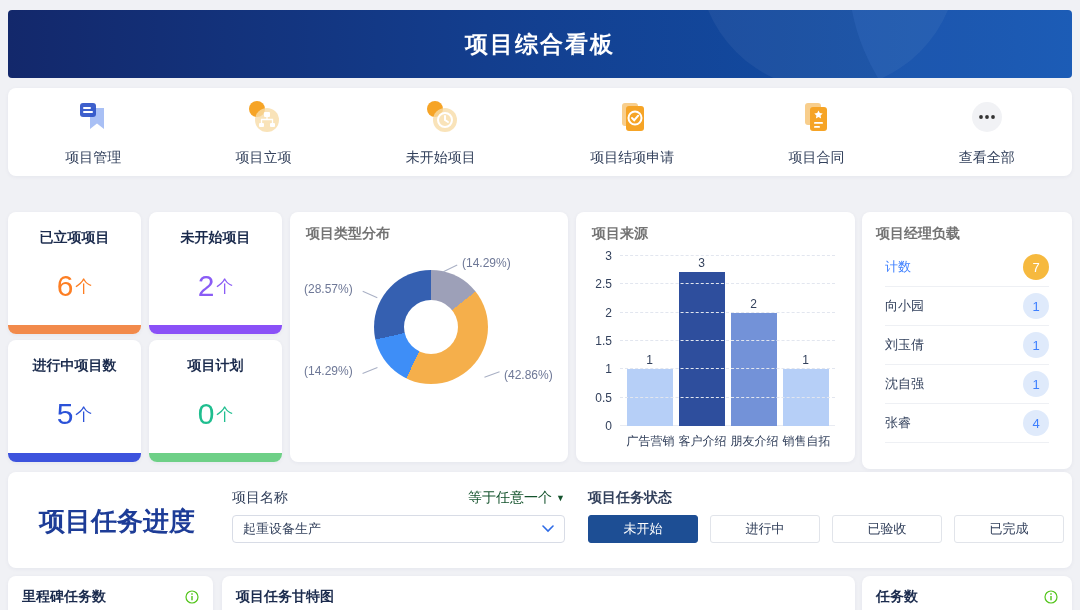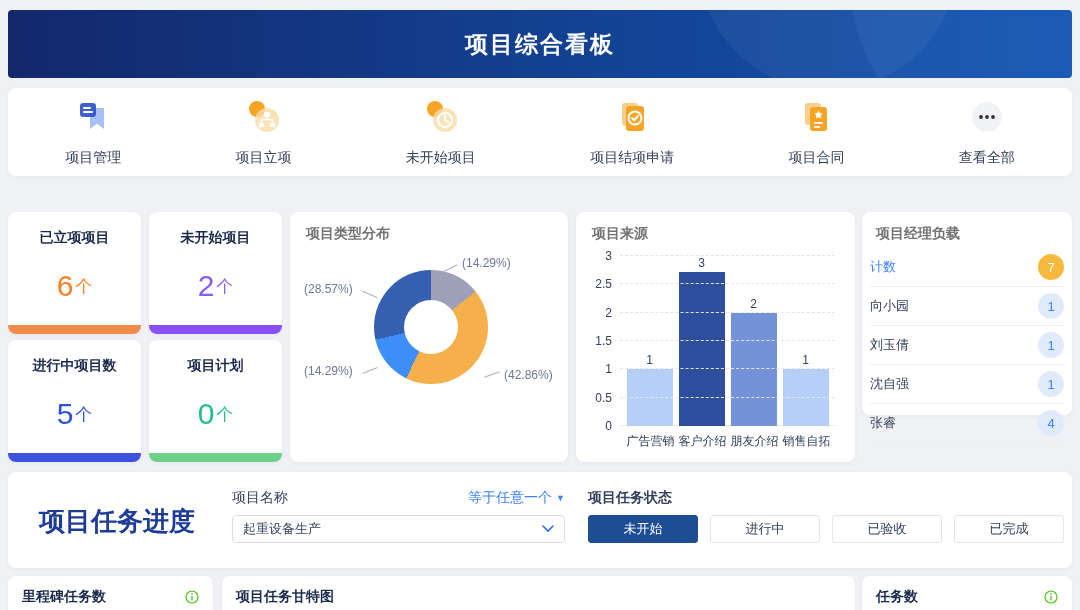--- a/index.html
+++ b/index.html
@@ -48,32 +48,32 @@
   .gridline { position:absolute; left:0; right:0; border-top:1px dashed #E2E6EF; }
   .baseline { position:absolute; left:0; right:0; bottom:0; border-top:1px solid #E8EBF2; }
   #bars { position:absolute; inset:0; display:flex; justify-content:center; align-items:flex-end; gap:6px; }
   .bar-col { width:46px; height:100%; display:flex; flex-direction:column; justify-content:flex-end; align-items:center; }
   .bar-val { font-size:12px; color:#33415C; margin-bottom:2px; }
   .bar { width:100%; }
   #bar-cats { position:absolute; left:34px; right:8px; bottom:12px; display:flex; justify-content:center; }
   .bar-cat { width:52px; text-align:center; font-size:12px; color:#33415C; white-space:nowrap; }
 
   
-  #mgr-card { left:862px; top:212px; width:210px; height:203px; }
+  #mgr-card { left:862px; top:212px; width:210px; height:257px; }
   #mgr-list { position:absolute; left:0; right:0; top:36px; }
-  .mgr-row { height:39px; margin:0 8px; display:flex; align-items:center; justify-content:space-between; border-bottom:1px solid #EEF0F4; }
+  .mgr-row { height:39px; margin:0 23px; display:flex; align-items:center; justify-content:space-between; border-bottom:1px solid #EEF0F4; }
   .mgr-name { font-size:13px; }
   .badge { width:26px; height:26px; border-radius:50%; display:flex; align-items:center; justify-content:center; font-size:13px; }
 
   
   #filter-panel { left:8px; top:472px; width:1064px; height:96px; }
   #section-title { position:absolute; left:31px; top:32px; font-size:26px; font-weight:bold; color:#1D3C97; }
   .fld-label { font-size:14px; font-weight:bold; color:#33415C; }
   #g1-head { position:absolute; left:224px; top:17px; width:333px; display:flex; justify-content:space-between; align-items:center; }
-  #operator { color:#3b82f6; font-size:14px; cursor:pointer; display:flex; align-items:center; gap:4px; }
+  #operator { color:#14532d; font-size:14px; cursor:pointer; display:flex; align-items:center; gap:4px; }
   #operator .caret { font-size:9px; }
   #project-select { position:absolute; left:224px; top:43px; width:333px; height:28px; border:1px solid #D8DCE6; border-radius:4px;
     background:#fff; display:flex; align-items:center; justify-content:space-between; padding:0 10px; font-size:13px; color:#33415C; cursor:pointer; }
   #g2-label { position:absolute; left:580px; top:17px; }
   #status-btns { position:absolute; left:580px; top:43px; display:flex; gap:12px; }
   .status-btn { width:110px; height:28px; background:#fff; border:1px solid #E1E4EA; border-radius:3px; font-size:13px; color:#33415C;
     display:flex; align-items:center; justify-content:center; cursor:pointer; }
   .status-btn.selected { background:#1D4E94; border-color:#1D4E94; color:#fff; }
 
   

